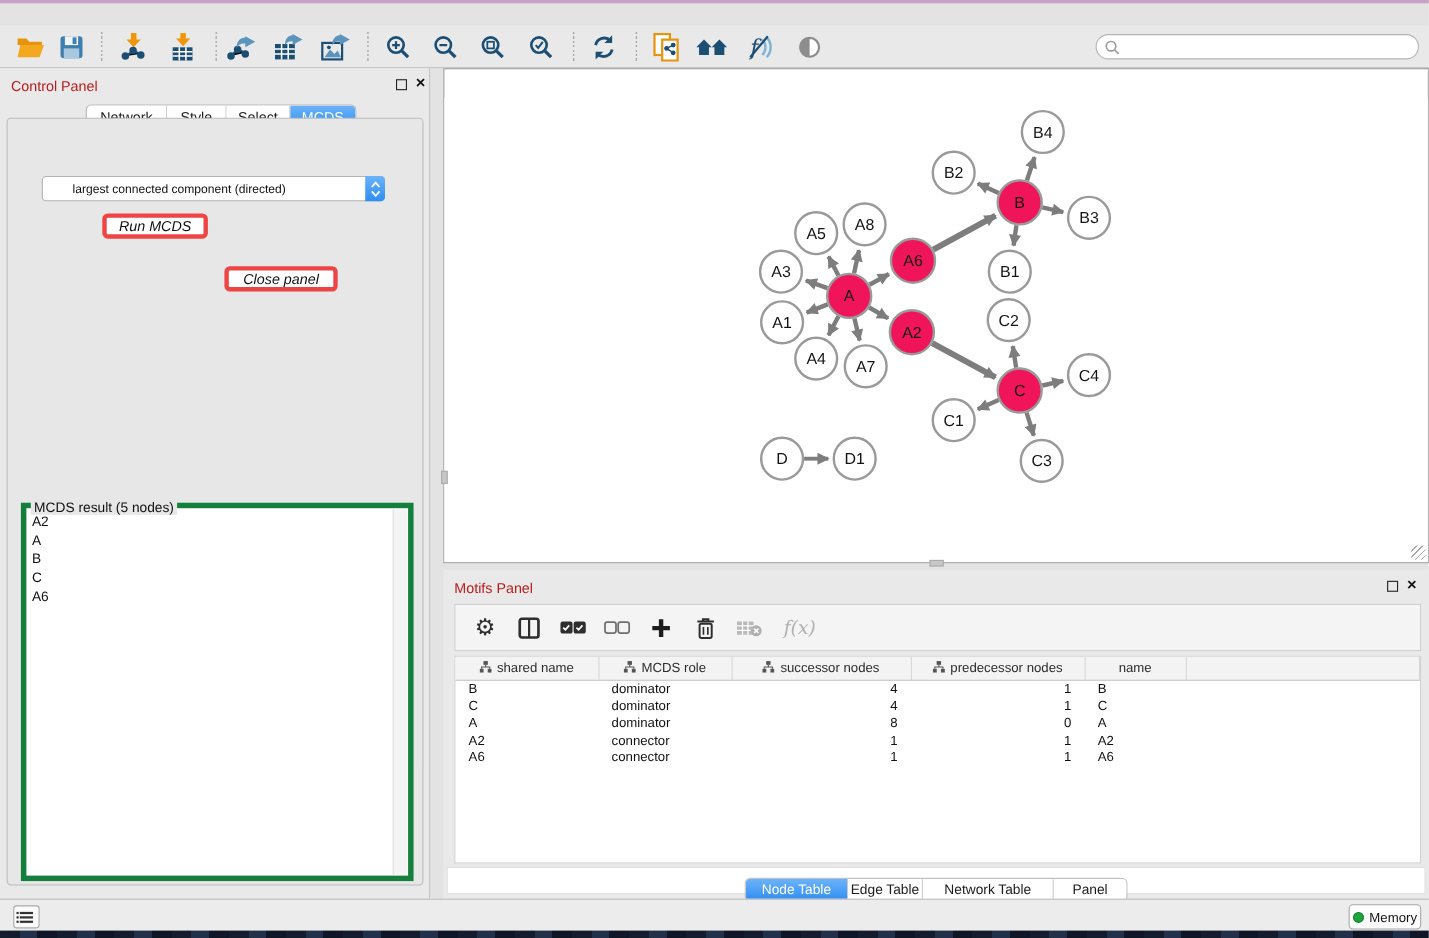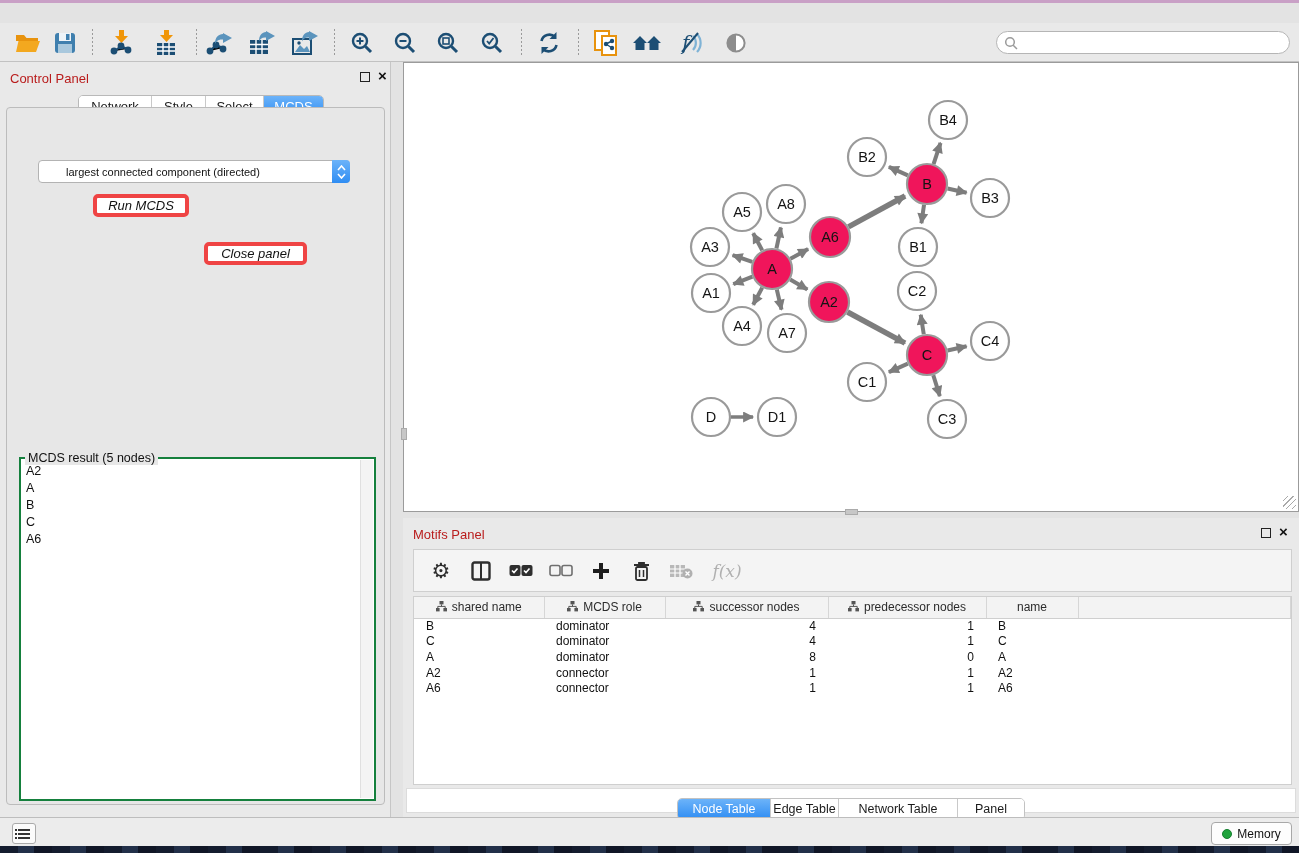--- a/index.html
+++ b/index.html
@@ -43,21 +43,21 @@
   .cp-body { position:absolute; left:6px; top:45px; width:379px; height:698px; background:#e7e7e7;
     border:1px solid #bcbcbc; border-radius:4px; }
   .opt-label { position:absolute; left:0; top:28px; width:100%; text-align:center; font-size:13px; color:#111; }
   .combo { position:absolute; left:31px; top:52px; width:312px; height:23px; background:#fff;
     border:1px solid #b3b3b3; border-radius:4px; display:flex; align-items:center; }
   .combo-text { flex:1; font-size:11px; color:#111; padding-left:27px; white-space:nowrap; overflow:hidden; }
   .combo-step { width:18px; height:23px; margin:-1px -1px -1px 0; border-radius:0 4px 4px 0;
     background:linear-gradient(#6cb3f9,#2f8df3); display:flex; flex-direction:column; align-items:center; justify-content:center; gap:2px; }
   .pushbtn { position:absolute; height:23px; background:#fff; border:4px solid #ef4444; border-radius:5px;
     font-size:13px; color:#111; display:flex; align-items:center; justify-content:center;font-style:italic; }
-  .fieldset { position:absolute; left:12px; top:349px; width:357px; height:344px; border:2px solid #15803d; background:#fff; }
+  .fieldset { position:absolute; left:12px; top:349px; width:357px; height:344px; border:5px solid #15803d; background:#fff; }
   .legend { position:absolute; left:4px; top:-8px; background:#e7e7e7; padding:0 3px; font-size:12.5px; color:#111; }
   .result-list { position:absolute; left:1px; top:3px; right:15px; bottom:1px; overflow:hidden; }
   .result-item { font-size:12.5px; color:#111; padding:1.5px 0 1.5px 4px; }
   .vtrack { position:absolute; top:1px; right:1px; width:13px; bottom:1px; background:#f4f4f4; border-left:1px solid #e0e0e0; }
 
   
   .netwin { left:403px; top:62px; width:896px; height:450px; border:1px solid #9b9b9b; background:#fff; }
   .net-titlebar { position:absolute; left:0; top:0; width:100%; height:26px;
     background:linear-gradient(#eeeeee,#d6d6d6); border-bottom:1px solid #adadad; }
   .net-title { width:100%; text-align:center; font-size:13px; color:#2e2e2e; line-height:25px; }
@@ -88,21 +88,21 @@
     background:#fff; border-right:1px solid #c9c9c9; }
   .seg2 .s:last-child { border-right:none; }
   .seg2 .s.active { background:linear-gradient(#6cb3f9,#2f8df3); color:#fff; }
 
   
   .statusbar { left:0; top:817px; width:1299px; height:29px; background:#ececec; border-top:1px solid #bdbdbd; }
   .listbtn { position:absolute; left:12px; top:5px; width:24px; height:21px; background:#fbfbfb; border:1px solid #aaa;
     border-radius:3px; display:flex; flex-direction:column; justify-content:center; gap:2px; padding:0 5px; }
   .listbtn i { display:block; height:2px; background:#333; position:relative; }
   .listbtn i::before { content:""; position:absolute; left:-3px; top:0; width:2px; height:2px; background:#333; }
-  .membtn { position:absolute; right:7px; top:4px; width:81px; height:23px; background:#fdfdfd; border:1px solid #a8a8a8;
+  .membtn { position:absolute; right:7px; top:4px; width:66px; height:23px; background:#fdfdfd; border:1px solid #a8a8a8;
     border-radius:4px; display:flex; align-items:center; justify-content:center; gap:5px; font-size:12px; color:#111; }
   .memdot { width:10px; height:10px; border-radius:50%; background:#1fa33c; border:1px solid #158030; }
 </style>
 </head>
 <body>
 
 <div class="screen">
 
   <div class="abs strip-top"></div>
 

